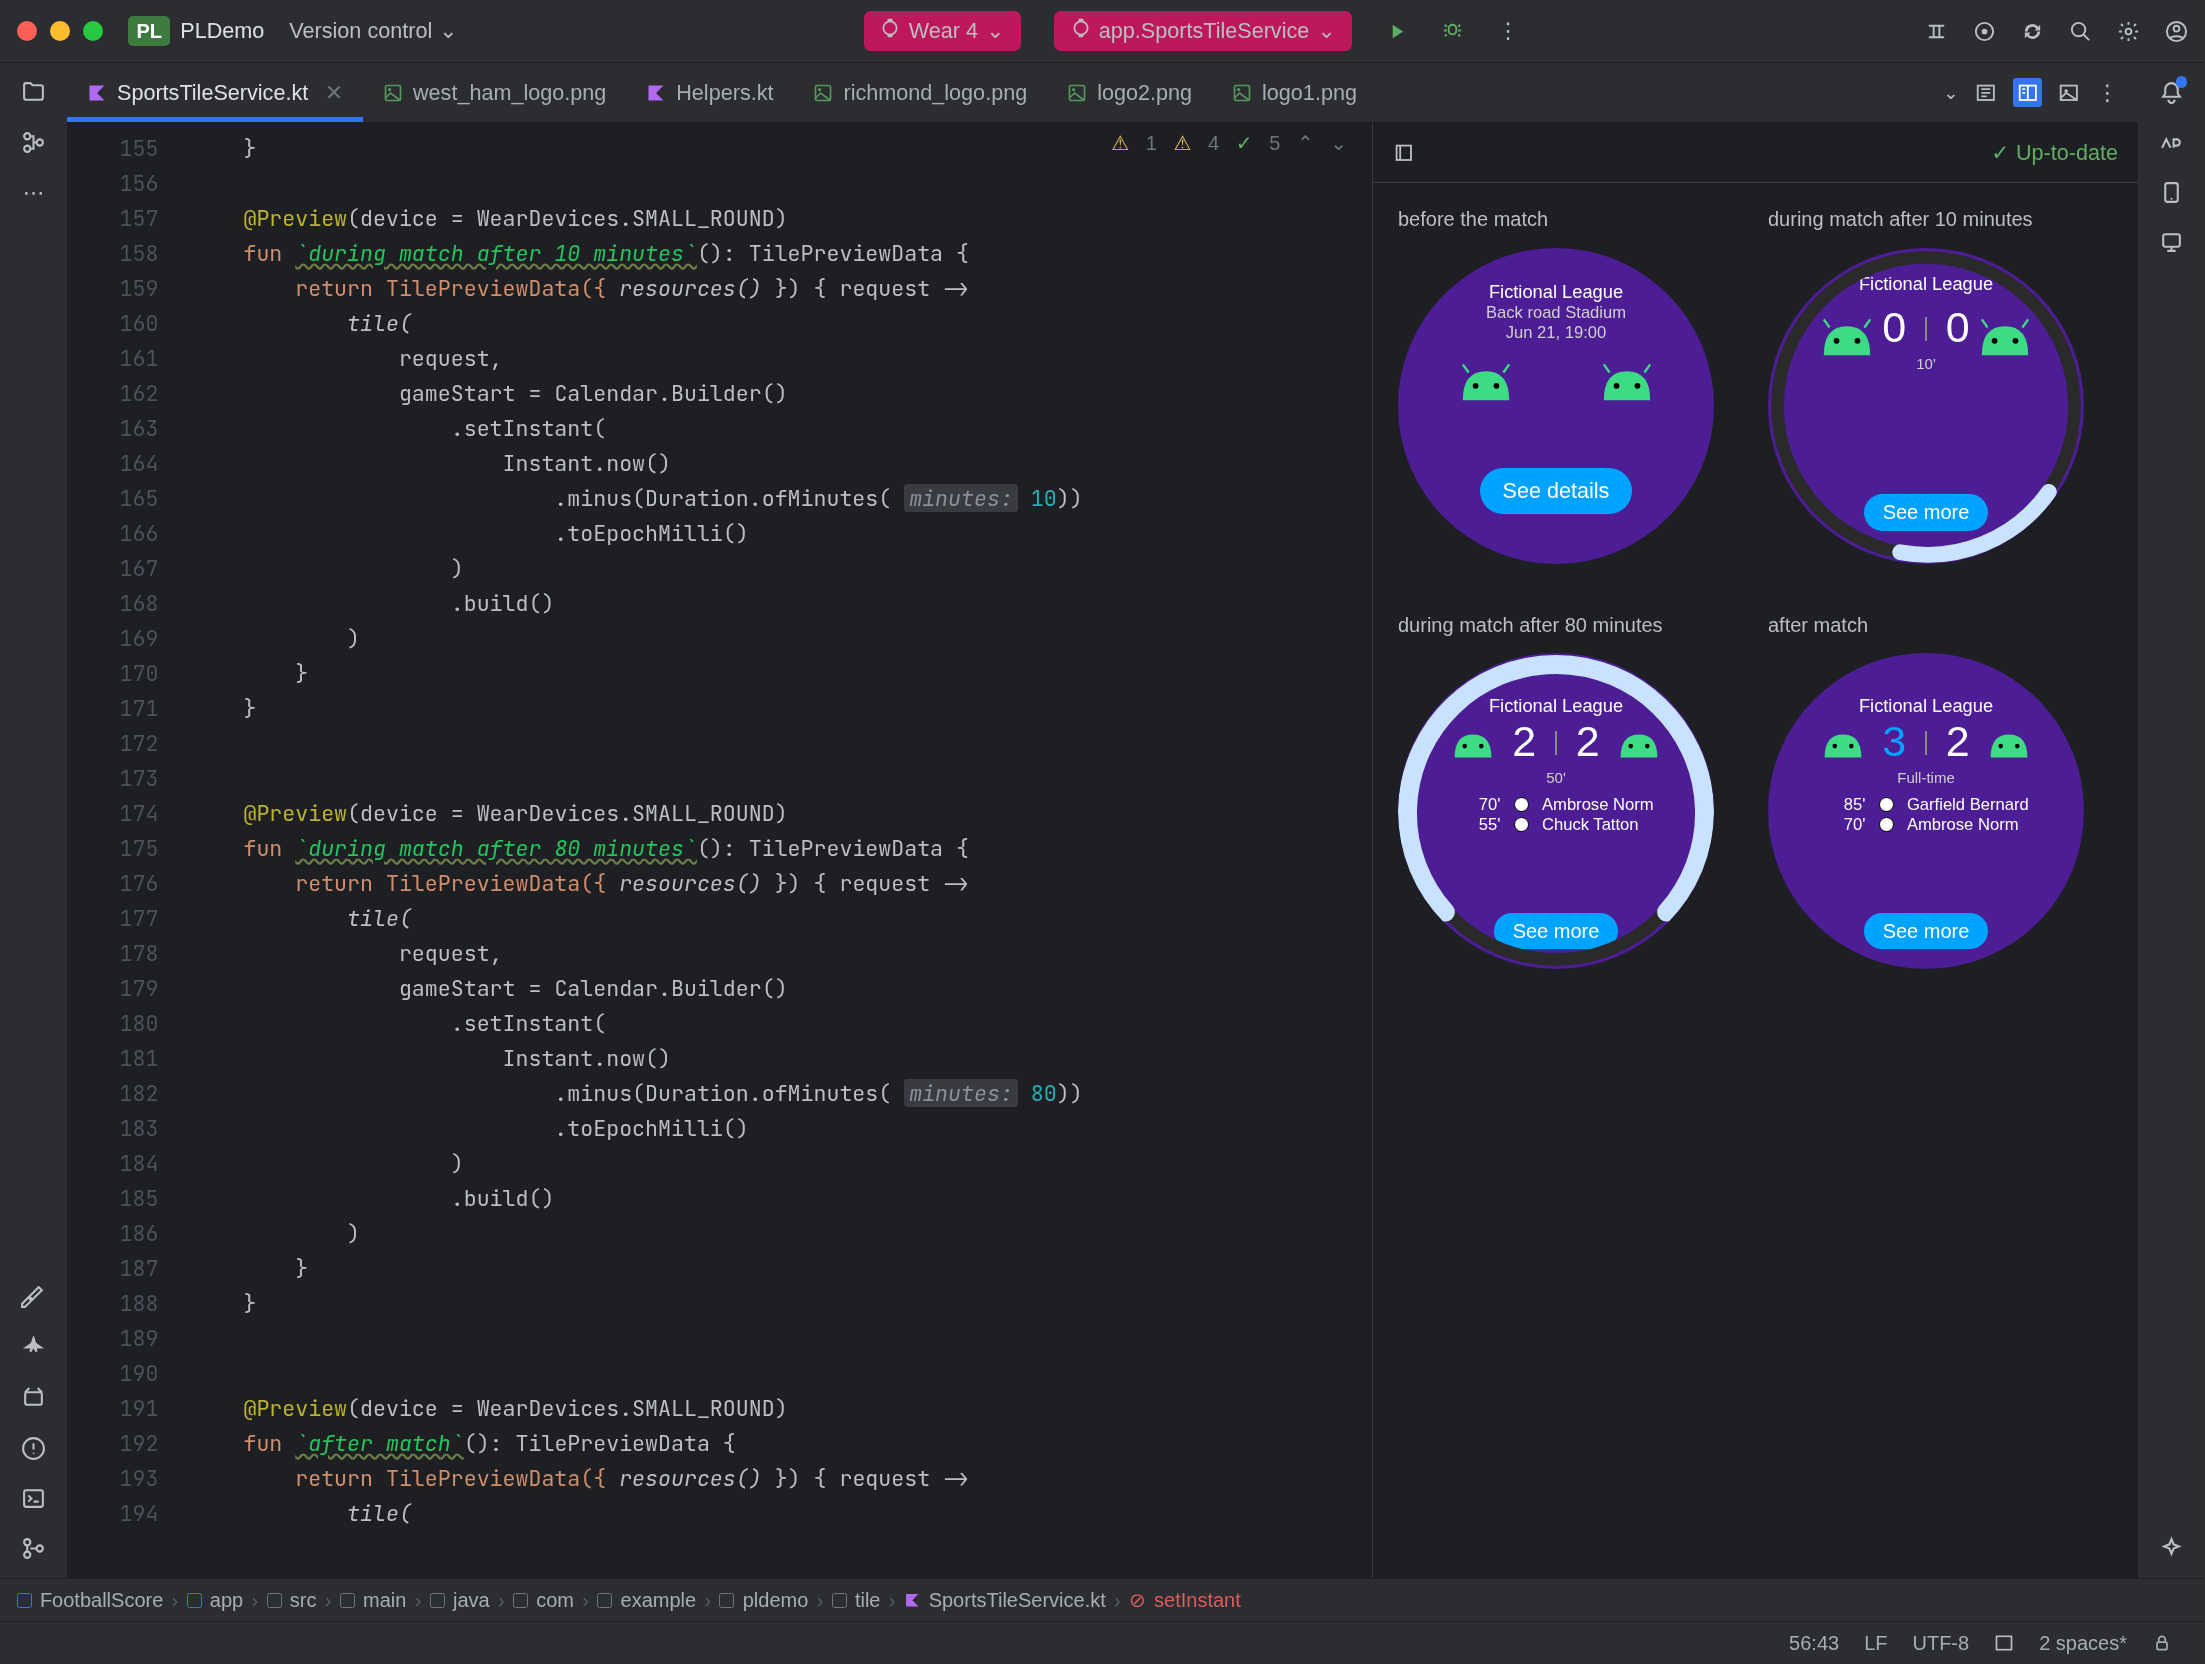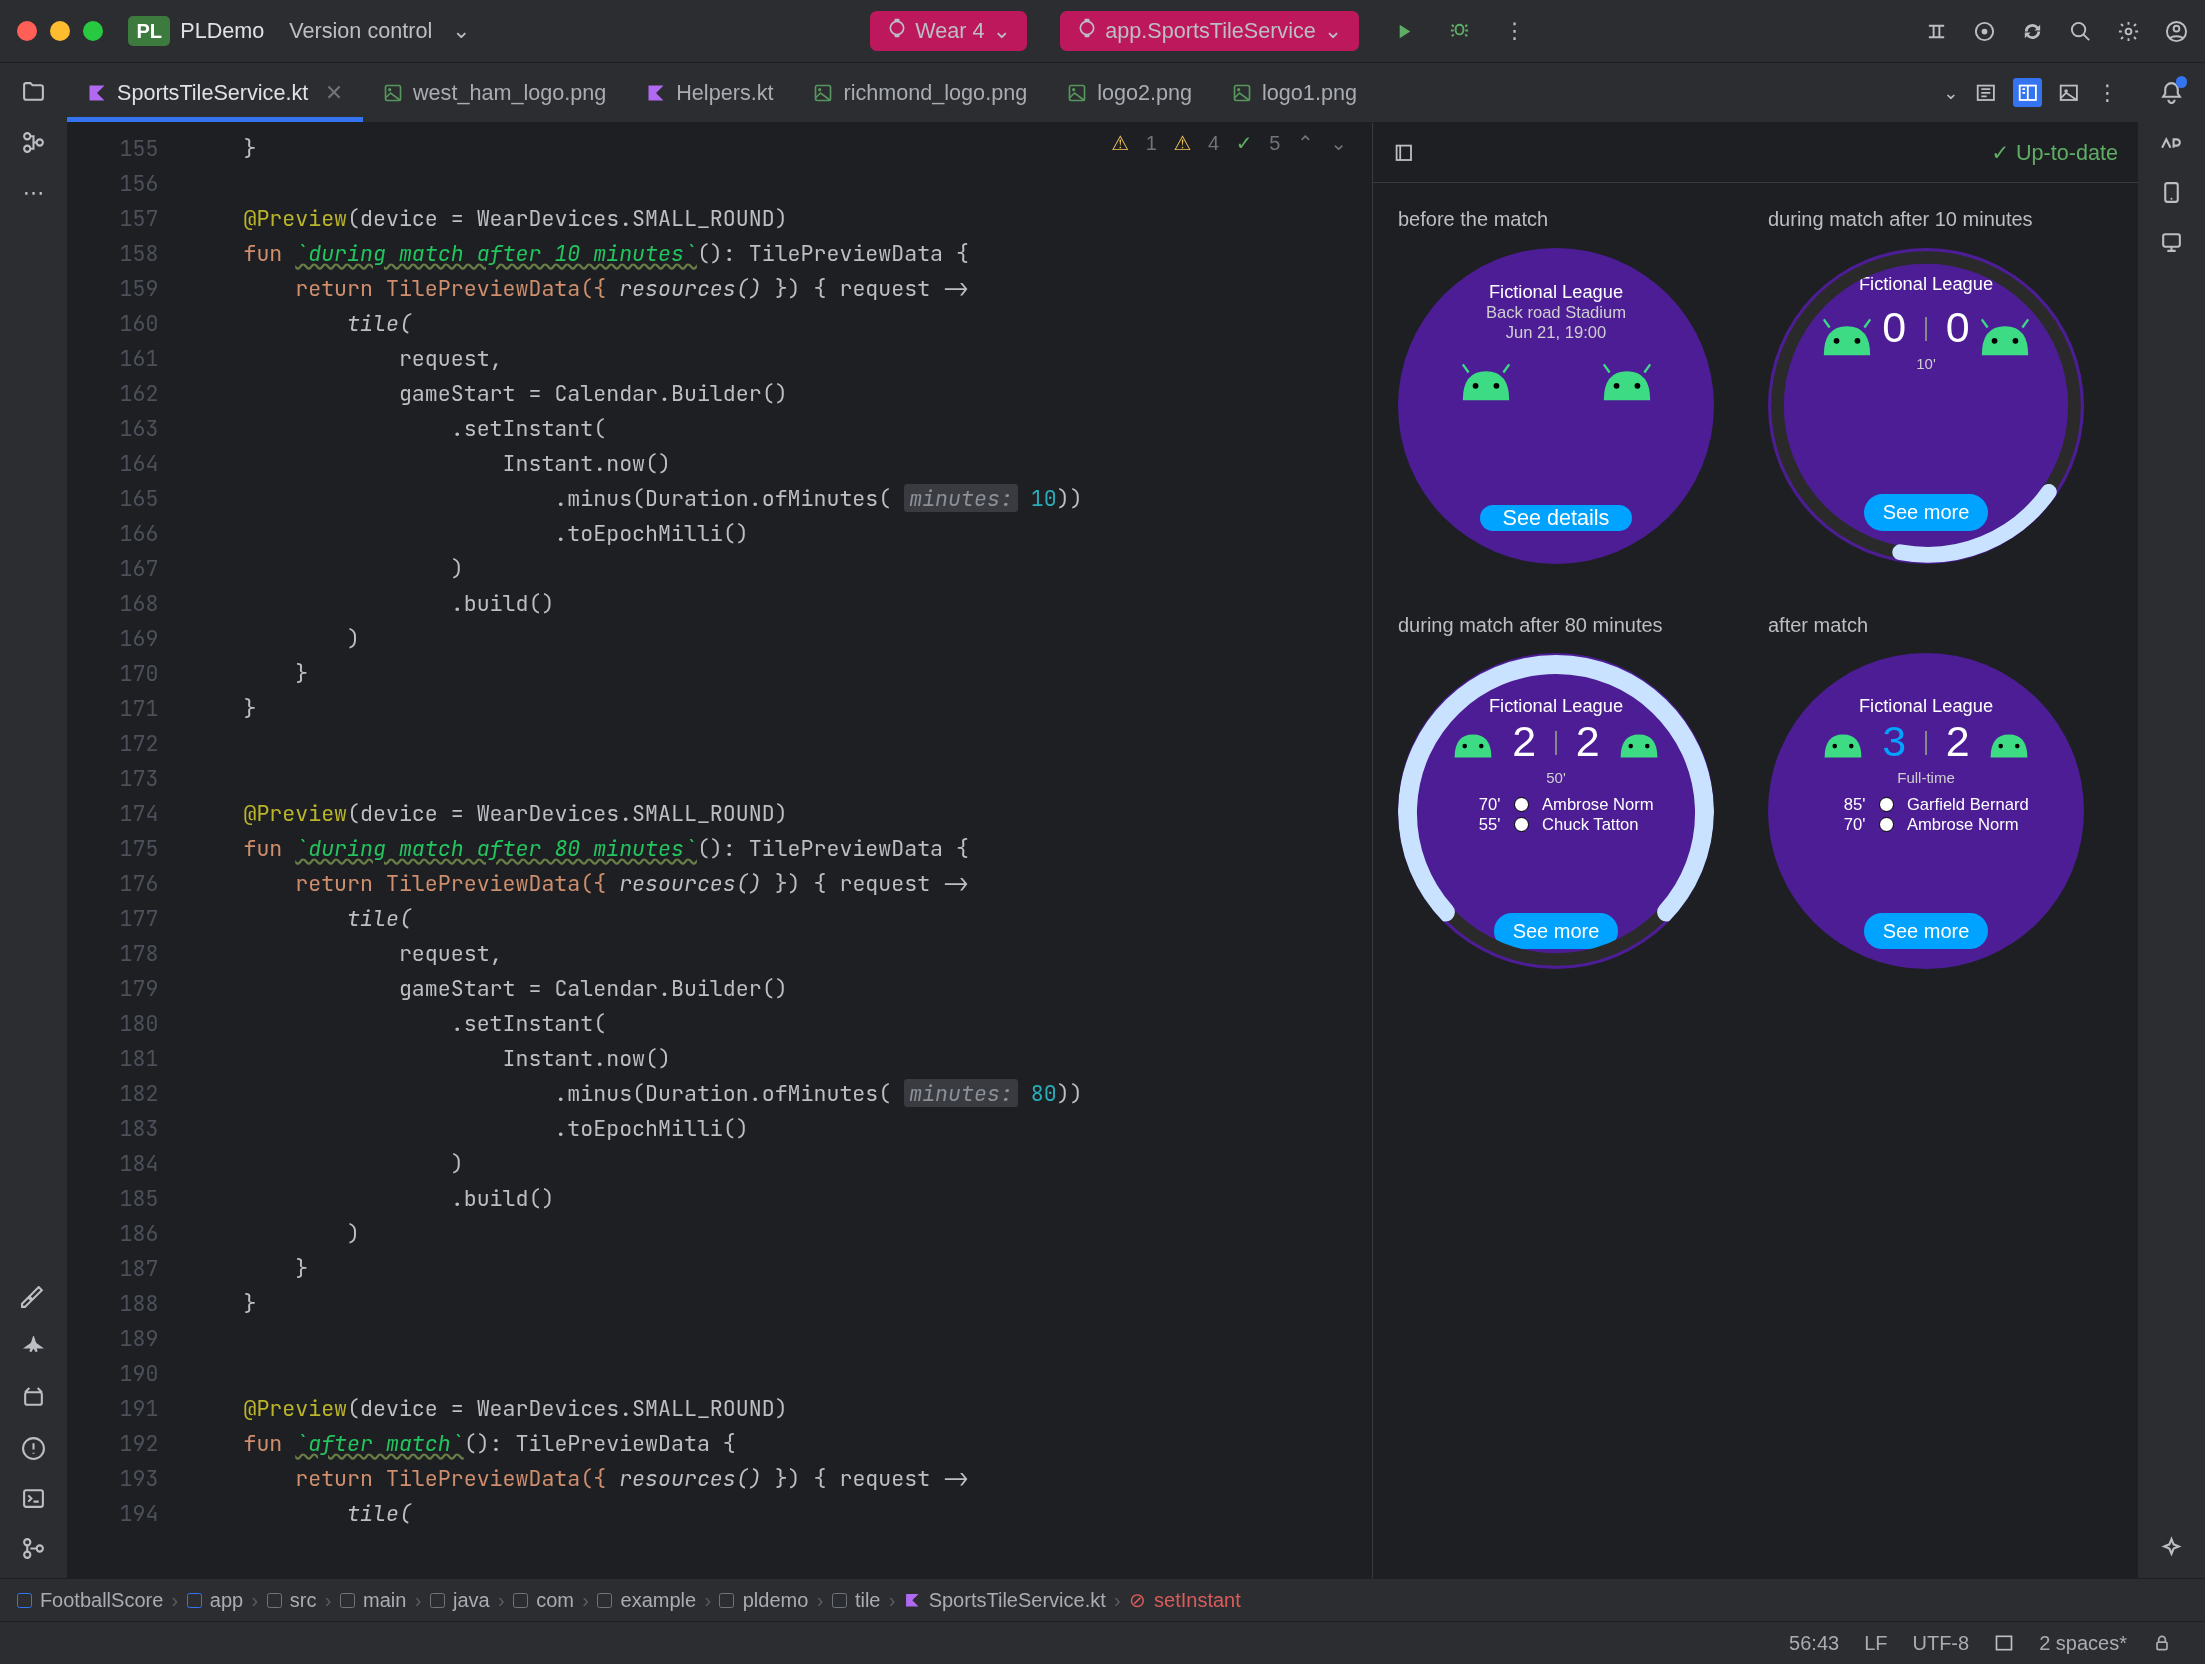--- a/index.html
+++ b/index.html
@@ -22,21 +22,21 @@
   padding: 0 16.6px;
   border-bottom: 0.8px solid #1e1f22;
 }
 .traffic-lights { display: flex; gap: 13.3px; margin-right: 25px; }
 .t-light { width: 20px; height: 20px; border-radius: 50%; }
 .red { background: #ff5f57; }
 .yellow { background: #febc2e; }
 .green { background: #28c840; }
 .proj-tag { background: #3d7a3d; color: #fff; padding: 3.3px 8.3px; border-radius: 5px; font-weight: 600; font-size: 20px; margin-right: 10px; }
 .proj-name { color: #dfe1e5; font-size: 21.6px; margin-right: 25px; }
-.vcs { color: #bcbec4; font-size: 21.6px; display: flex; align-items: center; gap: 20px; }
+.vcs { color: #bcbec4; font-size: 21.6px; display: flex; align-items: center; gap: 7px; }
 .titlebar-center { flex: 1; display: flex; justify-content: center; gap: 33px; }
 .device-sel, .run-config { display: flex; align-items: center; gap: 8.3px; color: #bcbec4; background: #be185d; padding: 6.7px 16.6px; border-radius: 6.7px; }
 .titlebar-right { display: flex; align-items: center; gap: 25px; }
 .icon-btn { color: #bcbec4; cursor: pointer; display: flex; align-items: center; }
 .play-icon { color: #5fad65; }
 .bug-icon { color: #5fad65; }
 svg { fill: currentColor; }
 
 .main-area { flex: 1; display: flex; overflow: hidden; }
 .left-rail { width: 67px; background: #2b2d30; display: flex; flex-direction: column; align-items: center; padding: 16.6px 0; gap: 25px; }
@@ -77,21 +77,21 @@
 .preview-label { color: #bcbec4; font-size: 20px; }
 .watch-face { width: 316px; height: 316px; border-radius: 50%; background: #4c1d95; position: relative; display: flex; flex-direction: column; align-items: center; color: #fff; overflow: hidden; }
 .watch-face .league { margin-top: 33px; font-size: 18.3px; text-align: center; }
 .watch-face .stadium { font-size: 16.6px; color: #cfcfcf; }
 .watch-face .date { font-size: 16.6px; color: #cfcfcf; }
 .score-row { display: flex; align-items: center; gap: 16.6px; margin-top: 8.3px; font-size: 43px; font-weight: 400; }
 .score-row .vs { font-size: 25px; color: #888; }
 .teams-row { display: flex; gap: 83px; margin-top: 16.6px; }
 .android-robot { width: 58px; height: 42px; }
 .time-pill { font-size: 15px; color: #cfcfcf; margin-top: 3.3px;}
-.see-btn { background: #00a3ff; color: #fff; padding: 0 23px; border-radius: 33px; font-size: 21.6px; margin-top: auto; margin-bottom: 33px; }
+.see-btn { background: #00a3ff; color: #fff; padding: 10px 23px; border-radius: 33px; font-size: 21.6px; margin-top: auto; margin-bottom: 50px; }
 .see-btn.small { font-size: 20px; padding: 6.7px 18.3px; margin-bottom: 33px;}
 .progress-ring { position: absolute; inset: 0; }
 .scorer-list { font-size: 16.6px; color: #fff; margin-top: 8.3px; text-align: left; }
 .scorer-row { display: flex; gap: 13.3px; align-items: center;}
 .scorer-row .min { width: 42px; text-align: right;}
 .scorer-row .ball { width: 15px; height: 15px; border-radius: 50%; background: #fff; border: 1.7px solid #000; box-shadow: 0 0 0 0.8px #fff inset;}
 .blue-score { color: #00a3ff; }
 
 .right-rail { width: 67px; background: #2b2d30; display: flex; flex-direction: column; align-items: center; padding: 16.6px 0; gap: 25px; }
 .notif-dot { position: relative; }

